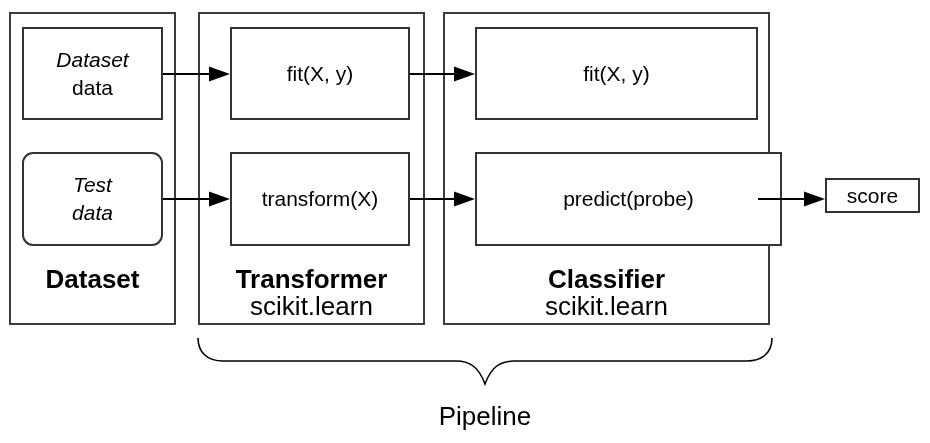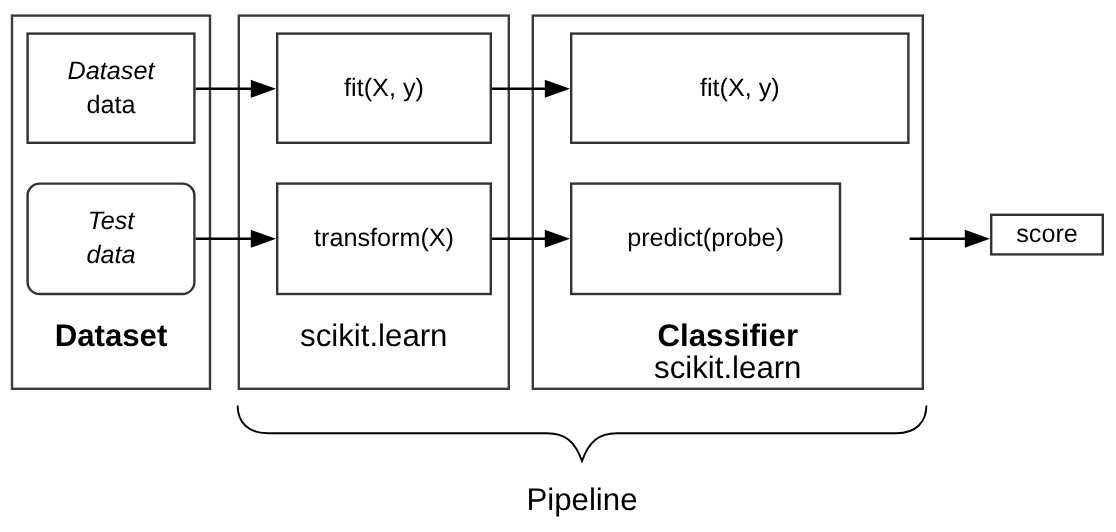--- a/index.html
+++ b/index.html
@@ -80,28 +80,29 @@
   </div>
 
   <div class="outer-box" style="left:198px; top:12px; width:227px; height:313px;"></div>
   <div class="inner-box" style="left:230px; top:27px; width:180px; height:93px;">
     <span>fit(X, y)</span>
   </div>
   <div class="inner-box" style="left:230px; top:152px; width:180px; height:94px;">
     <span>transform(X)</span>
   </div>
   <div class="col-title" style="left:198px; top:266px; width:227px;">
+    <div class="t">Transformer</div>
     <div>scikit.learn</div>
   </div>
 
   <div class="outer-box" style="left:443px; top:12px; width:327px; height:313px;"></div>
   <div class="inner-box" style="left:475px; top:27px; width:283px; height:93px;">
     <span>fit(X, y)</span>
   </div>
-  <div class="inner-box" style="left:475px; top:152px; width:226px; height:94px;">
+  <div class="inner-box" style="left:475px; top:152px; width:307px; height:94px;">
     <span>predict(probe)</span>
   </div>
   <div class="col-title" style="left:443px; top:266px; width:327px;">
     <div class="t">Classifier</div>
     <div>scikit.learn</div>
   </div>
 
   <div class="inner-box" style="left:825px; top:178px; width:95px; height:35px;">
     <span>score</span>
   </div>

